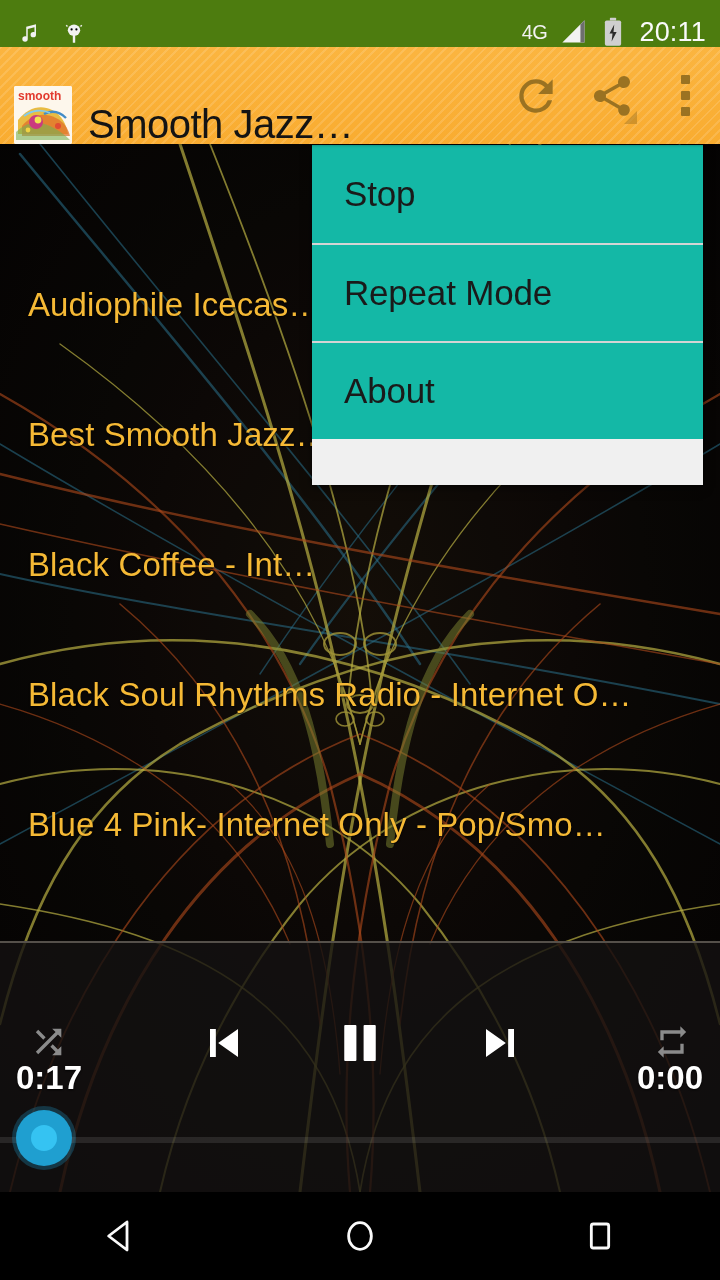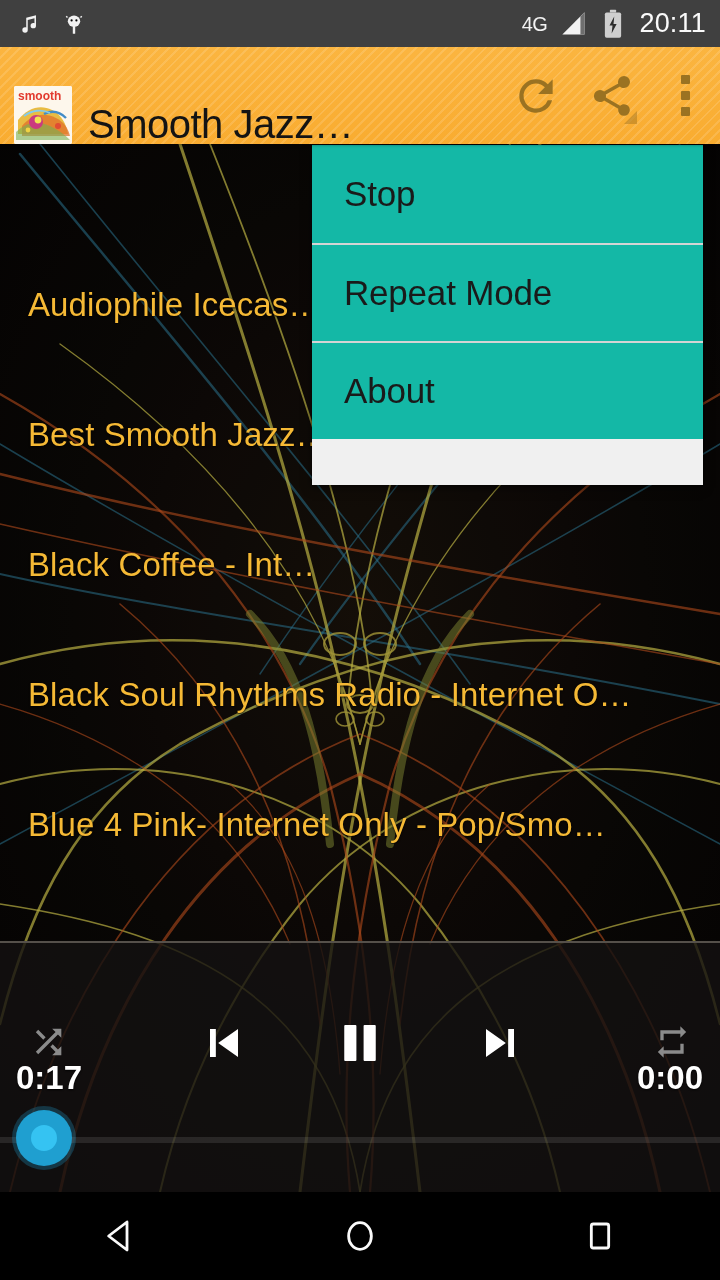--- a/index.html
+++ b/index.html
@@ -7,21 +7,21 @@
     width:720px; height:1280px;
     background:#000;
     font-family:"Liberation Sans", sans-serif;
     overflow:hidden;
   }
   #device { position:relative; width:720px; height:1280px; overflow:hidden; background:#000; }
 
   
   #status-bar {
     position:absolute; top:0; left:0; width:720px; height:47px;
-    background:#404040; display:flex; align-items:center;
+    background:#4d7c0f; display:flex; align-items:flex-end;
     padding:0 14px 0 18px; z-index:60;
   }
   .sb-left { display:flex; align-items:center; gap:18px; }
   .sb-right { margin-left:auto; display:flex; align-items:center; gap:12px; }
   .sb-icon { display:block; }
   .sb-4g {
     color:#f2f2f2; font-size:20px; font-weight:400;
     letter-spacing:-0.5px; line-height:1;
     font-family:"Liberation Sans", sans-serif;
   }

